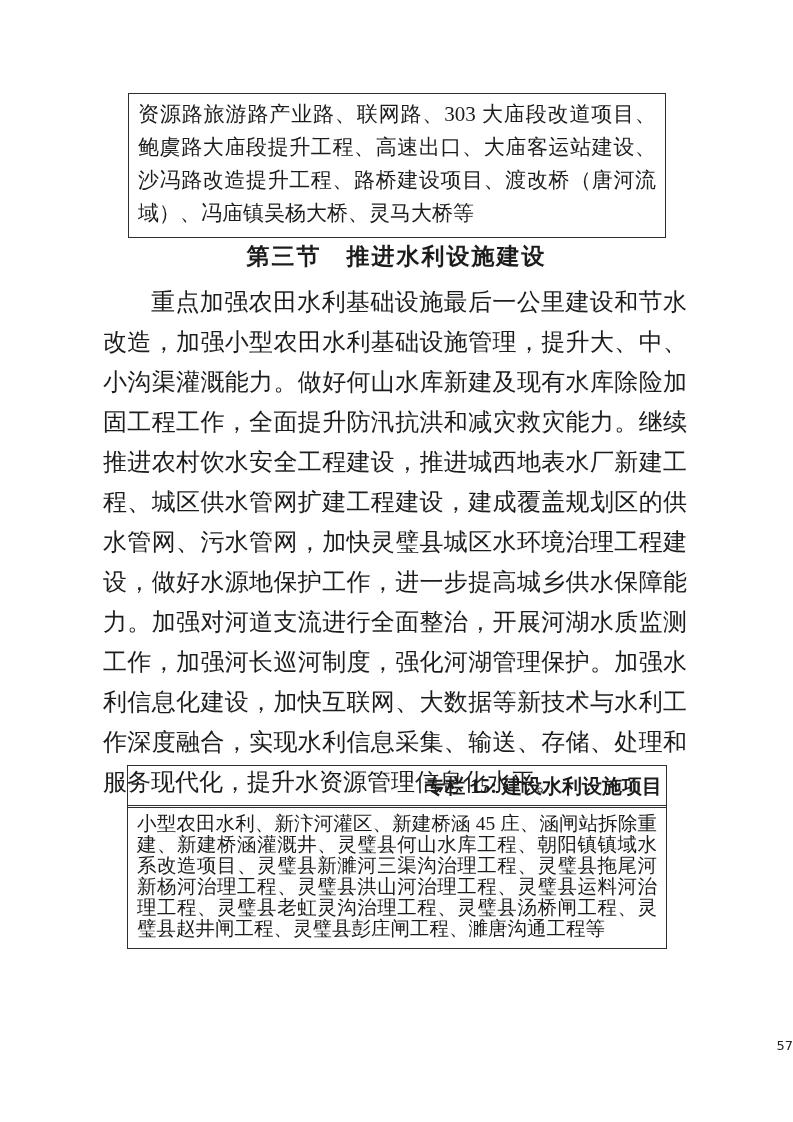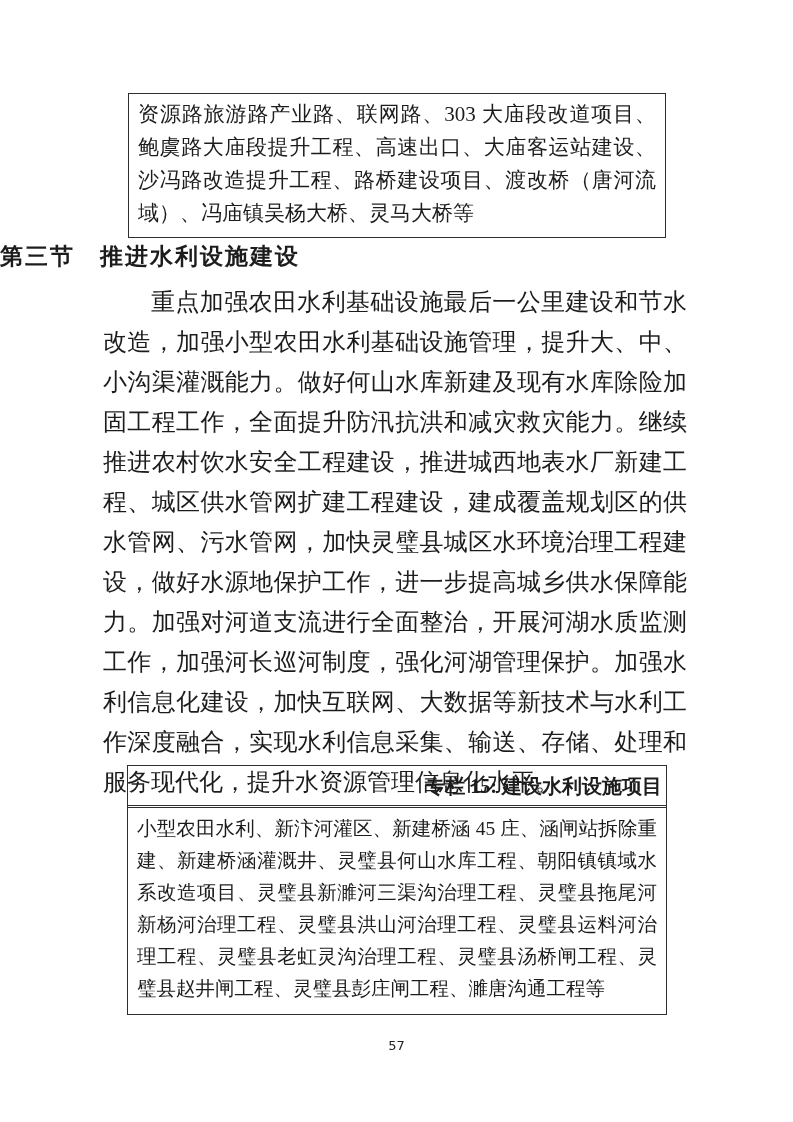--- a/index.html
+++ b/index.html
@@ -36,20 +36,21 @@
     text-justify: inter-character;
   }
 
   
   .section-heading {
     position: absolute;
     left: 0;
     top: 241px;
     width: 100%;
     margin: 0;
+    text-align: center;
     font-size: 23px;
     font-weight: 600;
     letter-spacing: 2px;
   }
 
   
   .body-paragraph {
     position: absolute;
     left: 103px;
     top: 282px;
@@ -77,32 +78,32 @@
     font-weight: bold;
     font-size: 20px;
     padding: 7px 4px 5px 4px;
     border-bottom: 1px solid #2e2e2e;
   }
   .column-box-body {
     border-top: 1px solid #2e2e2e;
     margin-top: 1px;
     padding: 5px 9px 9px 9px;
     font-size: 19.5px;
-    line-height: 32px;
+    line-height: 21px;
     text-align: justify;
     text-justify: inter-character;
   }
 
   
   .page-number {
     position: absolute;
     left: 0;
     top: 1038px;
     width: 100%;
-    text-align: center;
+    text-align: right;
     font-size: 13px;
     font-family: "DejaVu Sans", "Liberation Sans", sans-serif;
     color: #222222;
   }
 </style>
 </head>
 <body>
 
 <div class="page">
 

